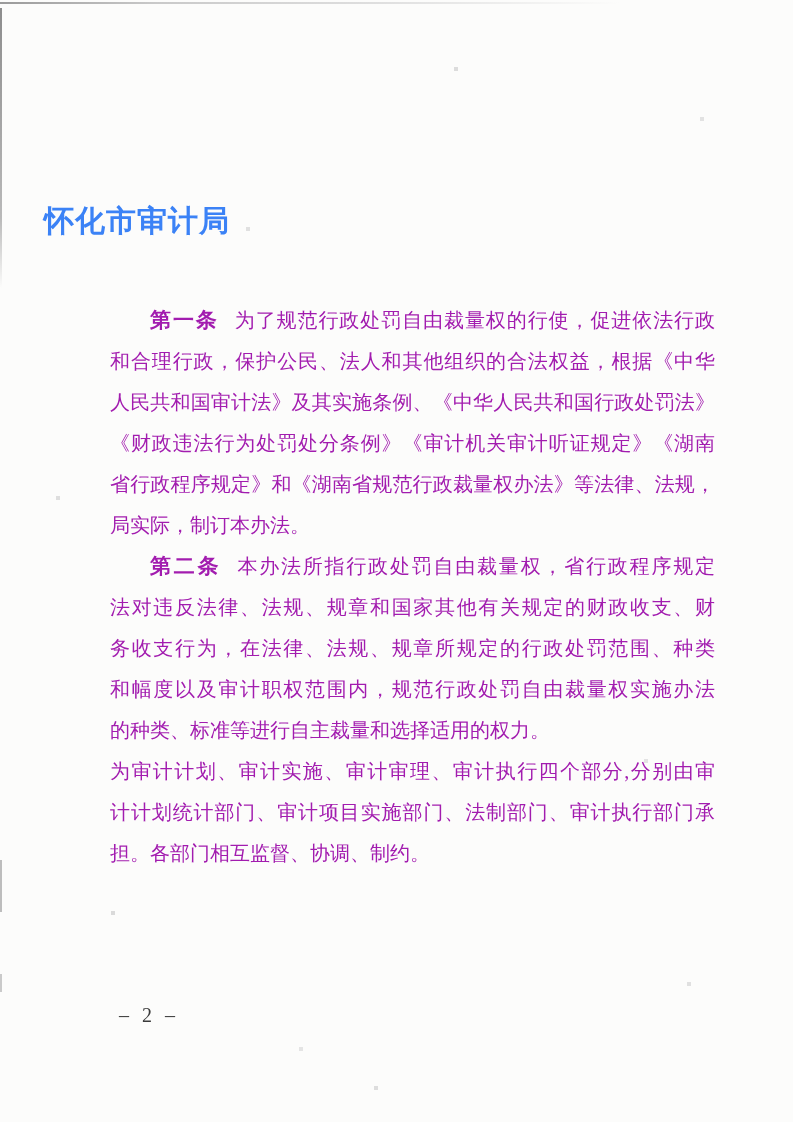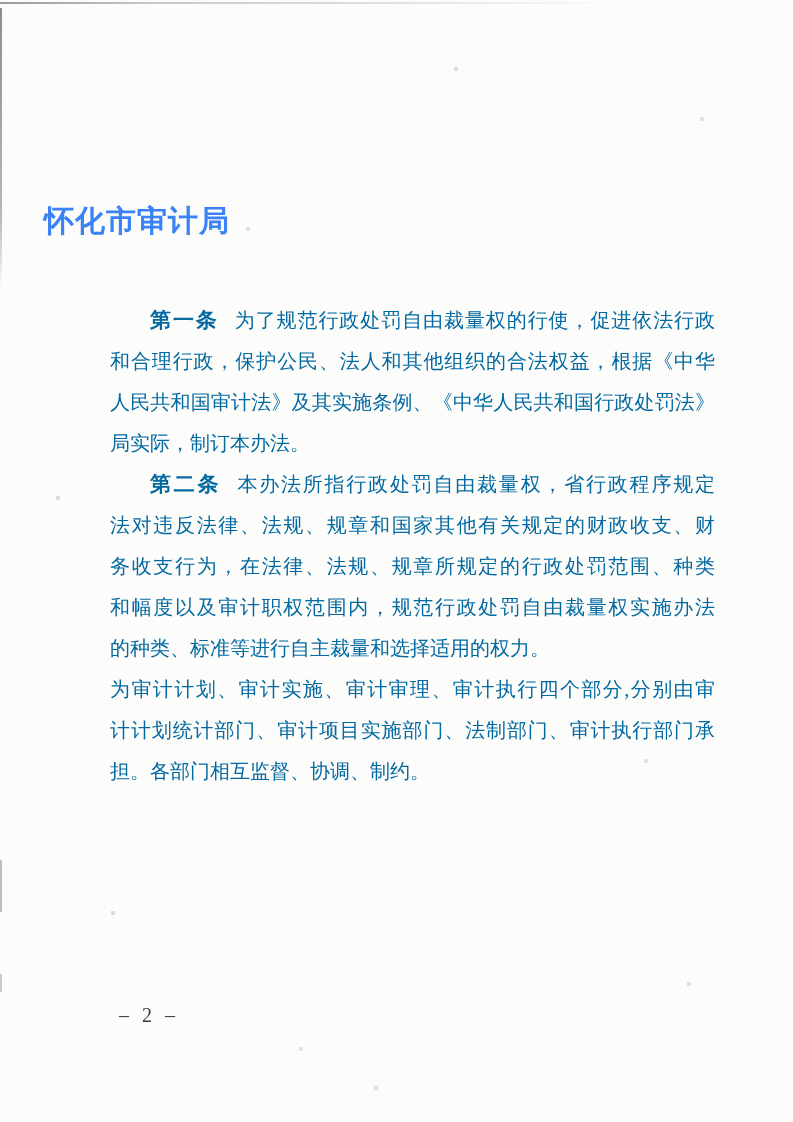--- a/index.html
+++ b/index.html
@@ -73,21 +73,21 @@
     margin-top: 32px;
   }
   
   .doc-body {
     position: absolute;
     top: 300px;
     left: 110px;
     width: 605px;
     font-size: 20px;
     line-height: 41px;
-    color: #0369a1;
+    color: #a21caf;
   }
   .line {
     height: 41px;
     text-align: justify;
     text-align-last: justify;
     overflow: hidden;
     white-space: nowrap;
   }
   .line.p-start { text-indent: 40px; }
   .line.p-end {
@@ -123,20 +123,22 @@
   <div class="scan-speckles"></div>
 
   <div class="doc-title">
     <div>怀化市审计局</div>
   </div>
 
   <div class="doc-body">
       <div class="line p-start"><span class="term">第一条</span><span>为了规范行政处罚自由裁量权的行使，促进依法行政</span></div>
       <div class="line">和合理行政，保护公民、法人和其他组织的合法权益，根据《中华</div>
       <div class="line">人民共和国审计法》及其实施条例、《中华人民共和国行政处罚法》</div>
+      <div class="line">《财政违法行为处罚处分条例》《审计机关审计听证规定》《湖南</div>
+      <div class="line">省行政程序规定》和《湖南省规范行政裁量权办法》等法律、法规，</div>
       <div class="line p-end">局实际，制订本办法。</div>
       <div class="line p-start"><span class="term">第二条</span><span>本办法所指行政处罚自由裁量权，省行政程序规定</span></div>
       <div class="line">法对违反法律、法规、规章和国家其他有关规定的财政收支、财</div>
       <div class="line">务收支行为，在法律、法规、规章所规定的行政处罚范围、种类</div>
       <div class="line">和幅度以及审计职权范围内，规范行政处罚自由裁量权实施办法</div>
       <div class="line p-end">的种类、标准等进行自主裁量和选择适用的权力。</div>
       <div class="line">为审计计划、审计实施、审计审理、审计执行四个部分,分别由审</div>
       <div class="line">计计划统计部门、审计项目实施部门、法制部门、审计执行部门承</div>
       <div class="line p-end">担。各部门相互监督、协调、制约。</div>
     </div>

